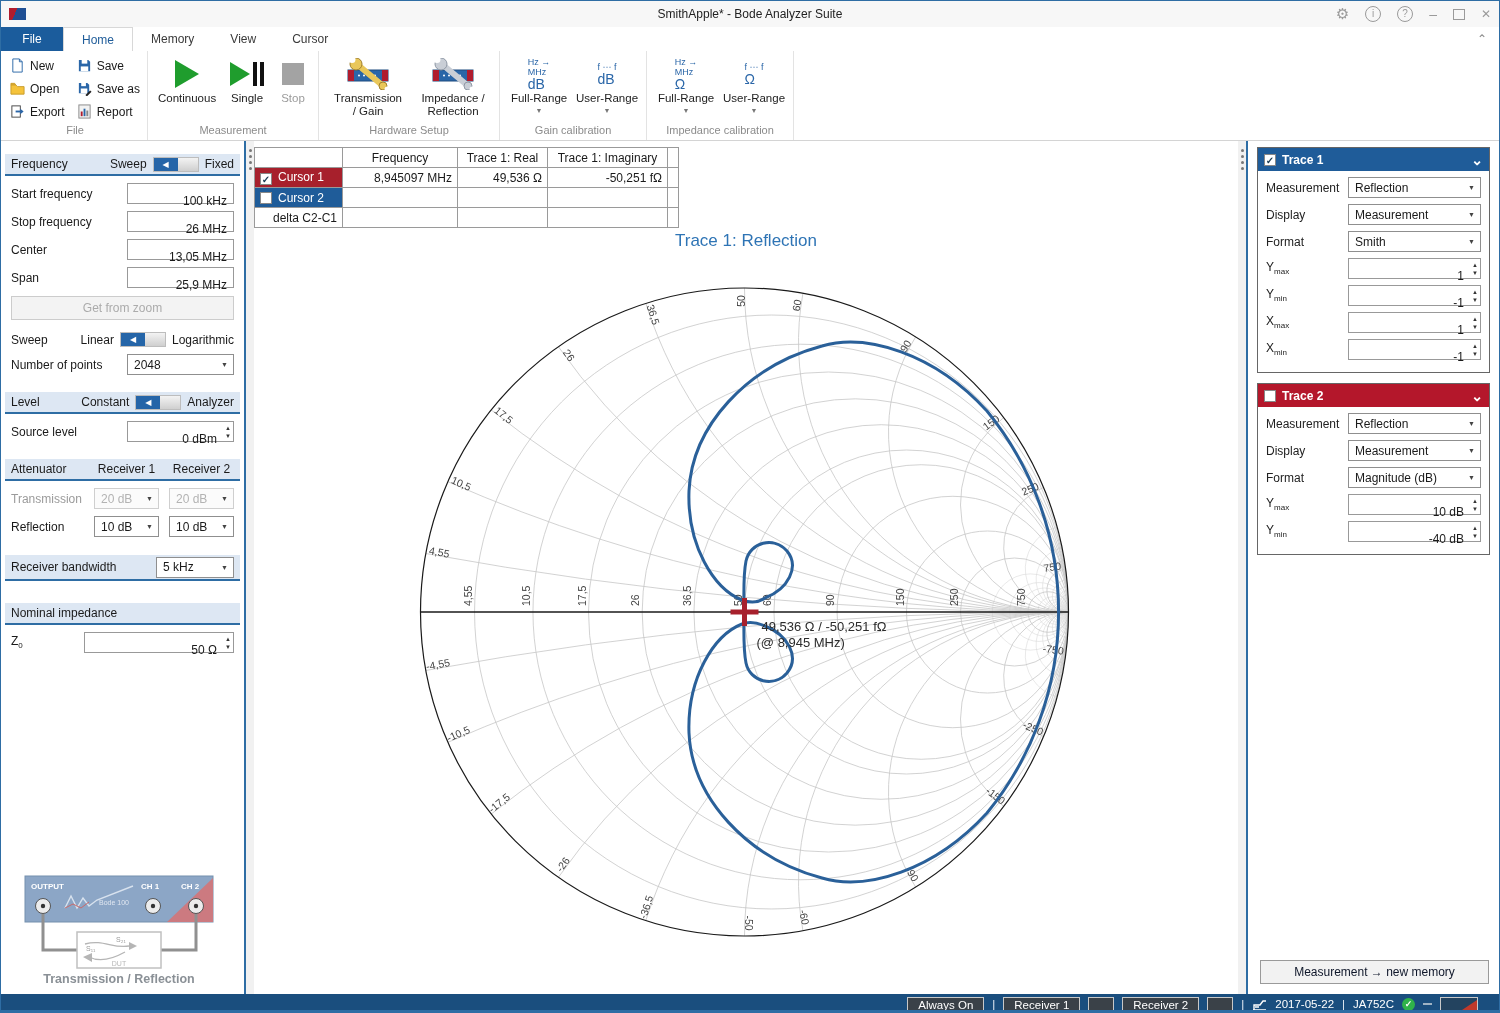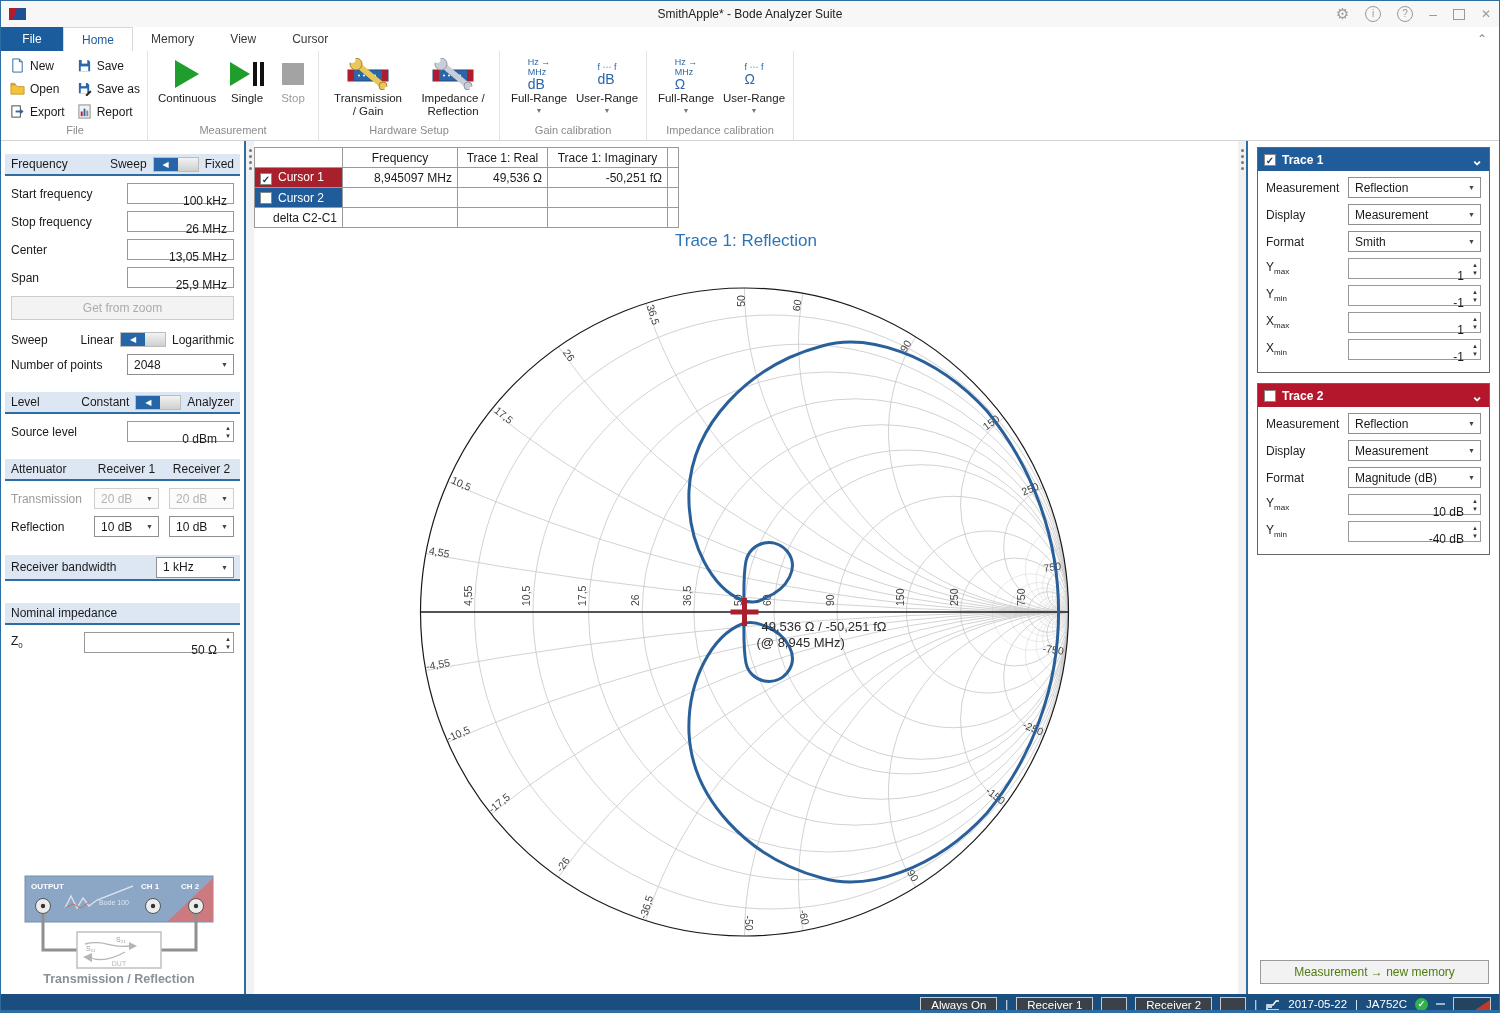--- a/index.html
+++ b/index.html
@@ -77,23 +77,23 @@
   
   .tracebox{border:1px solid #666;margin-bottom:10px;background:#fff}
   .thead{height:23px;display:flex;align-items:center;padding:0 6px;color:#fff}
   .thead-blue{background:#1f5c99}
   .thead-red{background:#b4172b}
   .thead .ttl{font-weight:bold}
   .chev{margin-left:auto;font-size:14px;font-weight:bold}
   .trow{display:flex;align-items:center;margin:6px 8px}
   .tlabel{width:82px;color:#222;flex:none}
   .tctl{flex:1}
-  .membtn{position:absolute;left:12px;right:10px;bottom:10px;height:22px;border:1px solid #9a9a9a;background:#f2f2f2;text-align:center;line-height:22px;color:#4d7c0f}
+  .membtn{position:absolute;left:12px;right:10px;bottom:10px;height:22px;border:1px solid #9a9a9a;background:#f2f2f2;text-align:center;line-height:22px;color:#0f172a}
   
-  .statusbar{height:20px;background:#1a4e7e;display:flex;align-items:center;justify-content:flex-end;gap:8px;padding:0 8px;color:#fff;font-size:11.5px}
+  .statusbar{height:20px;background:#1a4e7e;display:flex;align-items:center;justify-content:flex-end;gap:8px;padding:0 21px;color:#fff;font-size:11.5px}
   .sbtn2{border:1px solid #c8c8c8;background:#3a4148;height:15px;line-height:15px;padding:0 10px;box-sizing:border-box}
   .sstub{border:1px solid #c8c8c8;background:#3a4148;width:26px;height:15px;box-sizing:border-box}
   .scheck{width:13px;height:13px;border-radius:50%;background:#2fb34a;color:#fff;font-size:9px;line-height:13px;text-align:center;font-weight:bold}
   .sdevice{width:36px;height:12px;border:1px solid #c8c8c8;position:relative;background:#23435f;overflow:hidden}
   .sdevice i{position:absolute;right:0;bottom:0;width:0;height:0;border-left:15px solid transparent;border-bottom:10px solid #c0392b}
   .sdash{width:9px;height:2px;background:#9fb3c4}
   .ssep{color:#e8eef5}
   .diagram{position:absolute;left:12px;bottom:4px;width:212px;height:116px}
 </style>
 </head>
@@ -373,21 +373,21 @@
           </span>
         <span class="combo acombo" style="margin-left:10px">
             <span>10 dB</span>
             <span class="dd">▼</span>
           </span>
         </div>
 
       <div class="sect-hdr" style="margin-top:18px;height:24px">
         <span>Receiver bandwidth</span>
         <span class="combo" style="margin-left:auto;width:78px;background:#fff">
-            <span>1 kHz</span>
+            <span>5 kHz</span>
             <span class="dd">▼</span>
           </span>
       </div>
 
       <div class="sect-hdr" style="margin-top:22px">
         <span>Nominal impedance</span>
       </div>
       <div class="lrow">
           <span><span>Z</span><sub>0</sub></span>
         <span class="field spinner" style="width:150px"><span>50 Ω</span>

